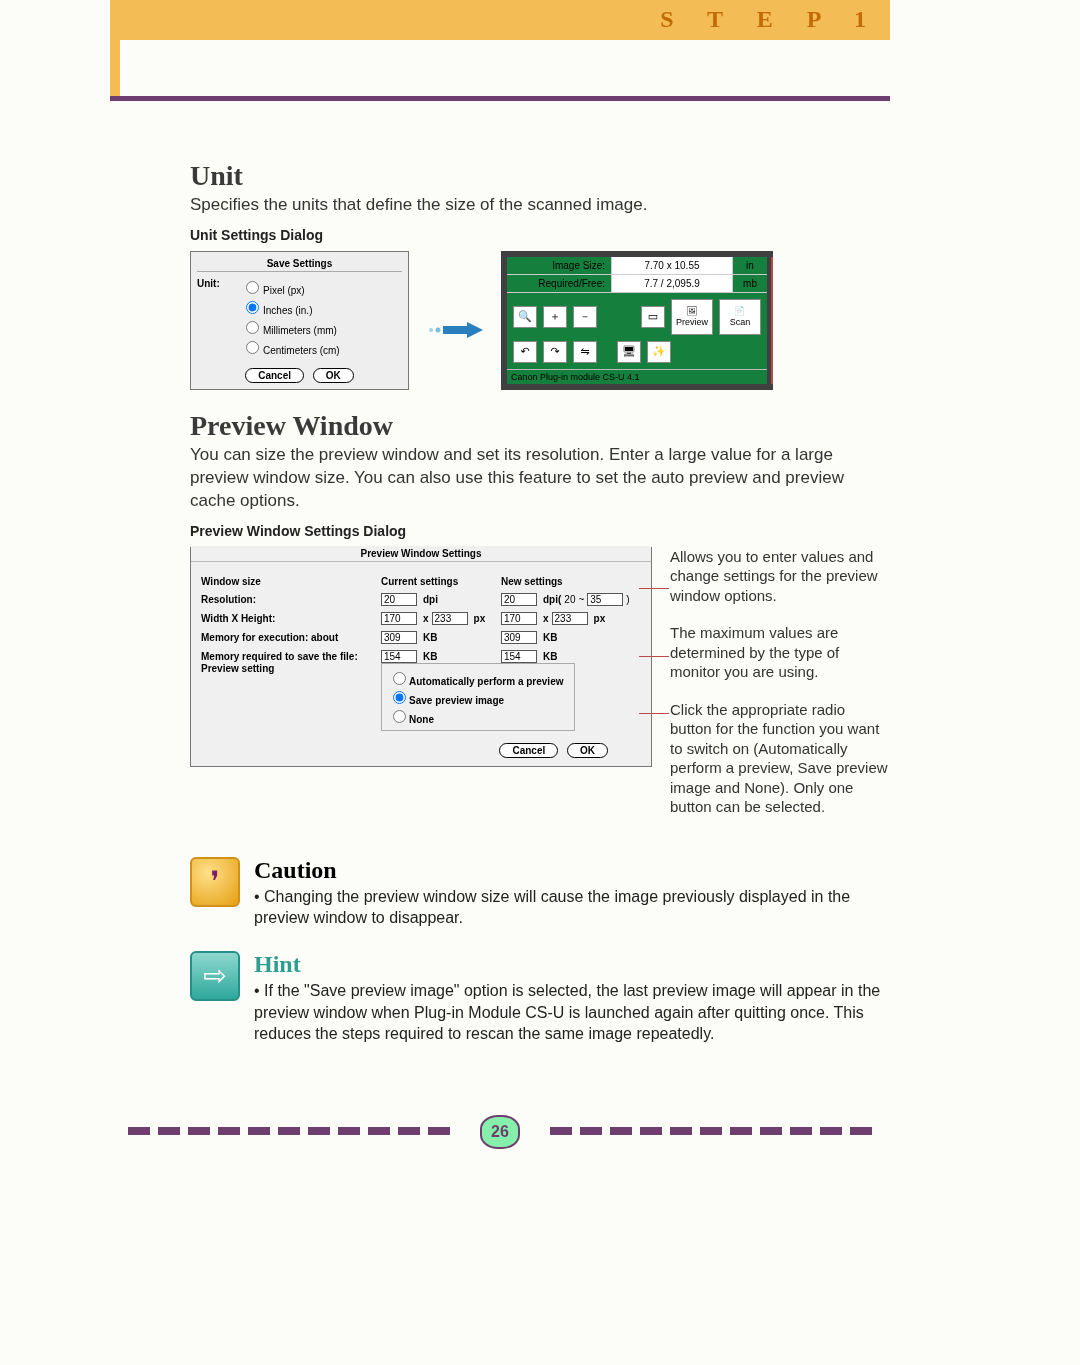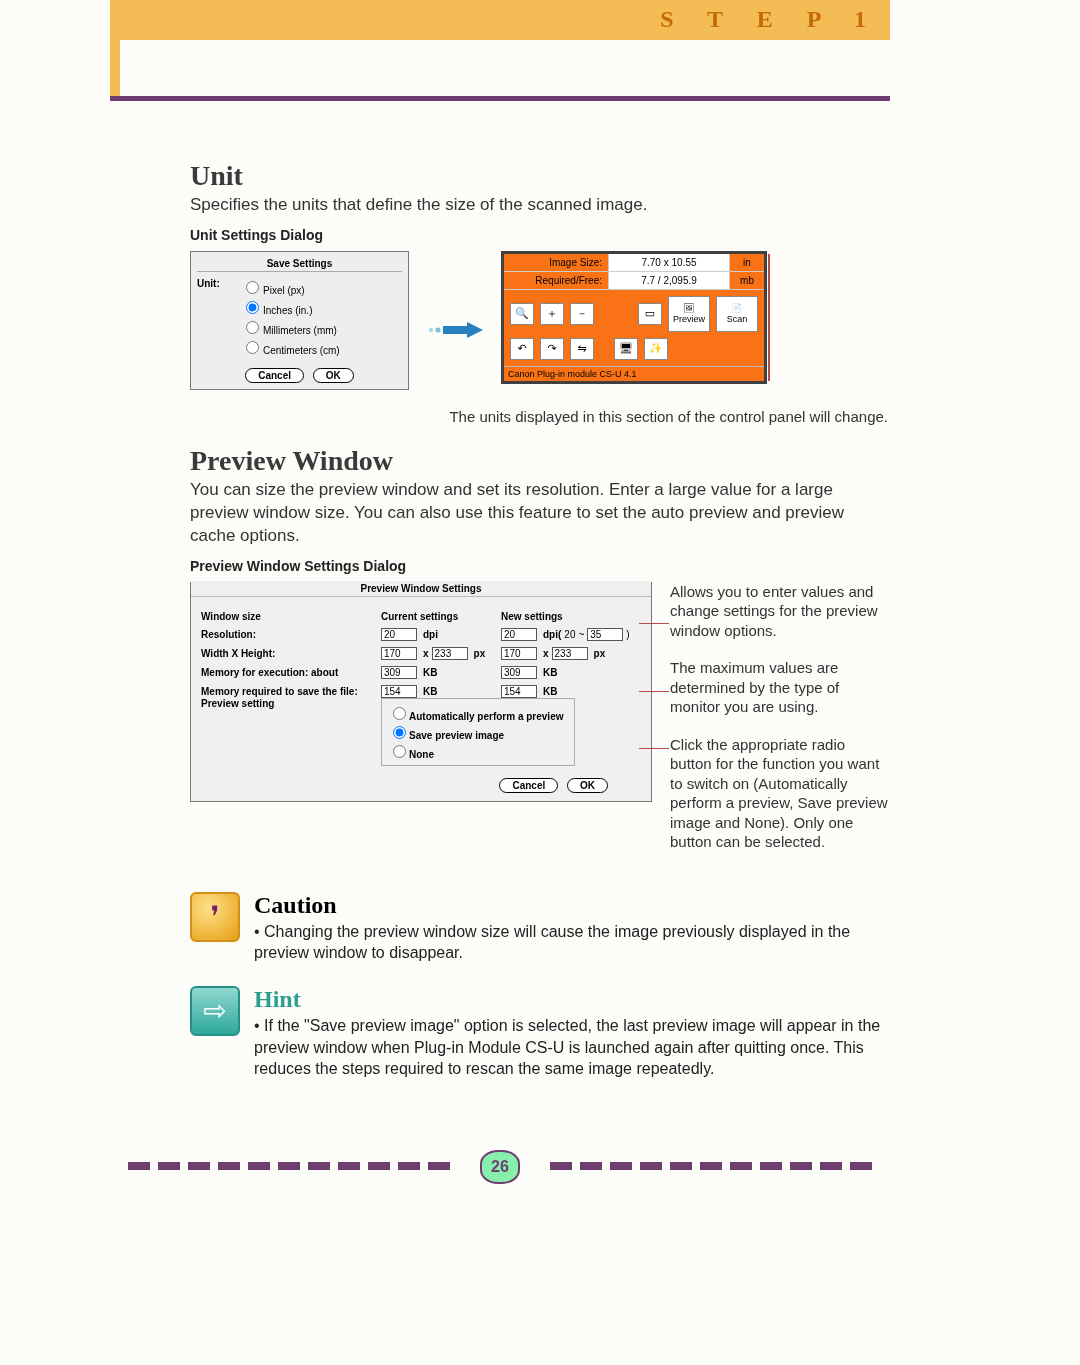--- a/index.html
+++ b/index.html
@@ -127,22 +127,22 @@
     margin: 0 3px;
   }
   .arrow-between {
     align-self: center;
     margin-top: 20px;
   }
   .arrow-between svg { display: block; }
   
   .ctl-panel {
     width: 260px;
-    border: 3px solid #404040;
-    background: #f97316;
+    border: 6px solid #404040;
+    background: #15803d;
     font-family: "MS Sans Serif", Tahoma, sans-serif;
     font-size: 10px;
     color: #000;
     position: relative;
   }
   .ctl-row {
     display: flex;
     align-items: center;
     border-bottom: 1px solid #ccc;
   }
@@ -437,21 +437,20 @@
           <span class="tool-btn">↷</span>
           <span class="tool-btn">⇋</span>
           <span style="width:8px"></span>
           <span class="tool-btn">🖥</span>
           <span class="tool-btn">✨</span>
         </div>
         <div class="ctl-status">Canon Plug-in module CS-U 4.1</div>
       </div>
     </div>
 
-    <div class="caption">The units displayed in this section of the control panel will change.</div>
 
     <h2 class="section" style="margin-top:20px">Preview Window</h2>
     <p class="body">You can size the preview window and set its resolution. Enter a large value for a large preview window size. You can also use this feature to set the auto preview and preview cache options.</p>
     <div class="subheading">Preview Window Settings Dialog</div>
 
     <div class="preview-row">
       <div class="preview-dialog">
         <div class="pd-title">Preview Window Settings</div>
         <div class="pd-body">
           <div class="pd-grid">

